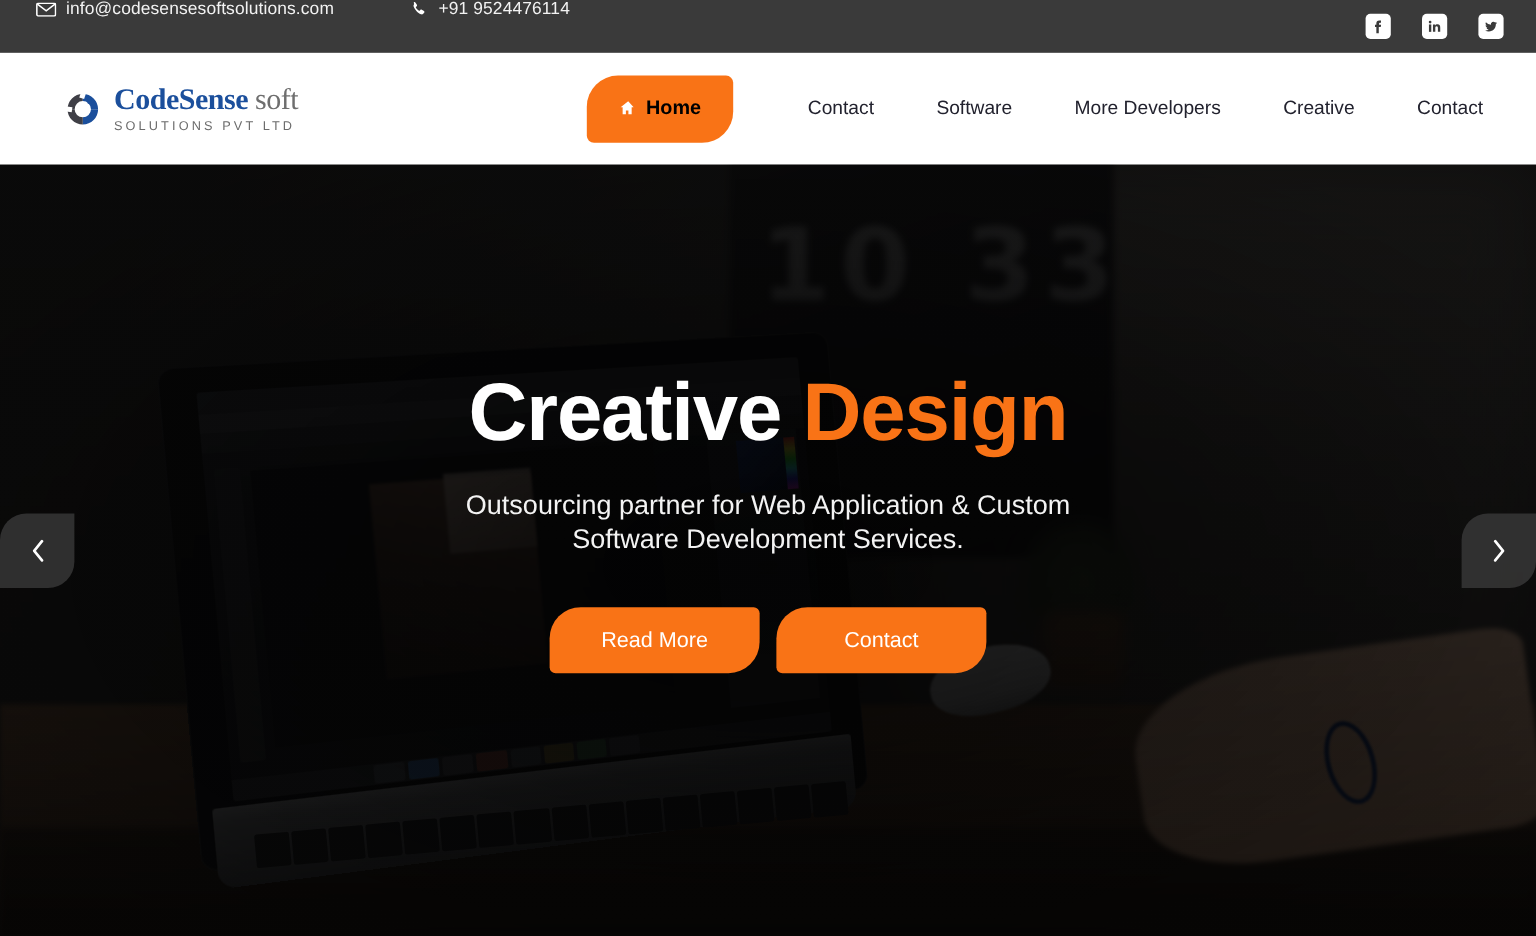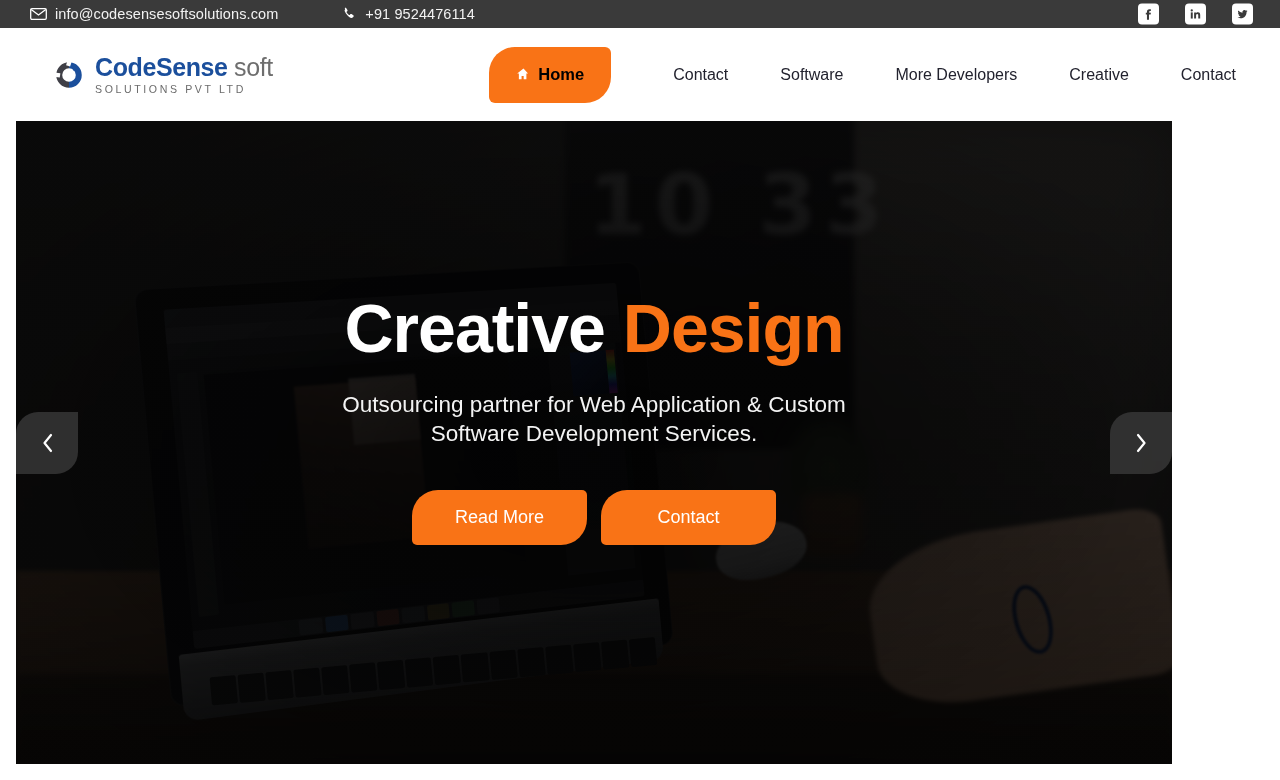--- a/index.html
+++ b/index.html
@@ -6,23 +6,23 @@
   * { margin:0; padding:0; box-sizing:border-box; }
   html,body { width:1280px; height:780px; overflow:hidden; }
   body {
     font-family:"Liberation Sans", sans-serif;
     background:#ffffff;
     -webkit-font-smoothing:antialiased;
   }
 
   
   .topbar{
-    height:28px; width:1280px;
+    height:44px; width:1280px;
     background:#3a3a3a;
-    display:flex; align-items:center;
+    display:flex; align-items:flex-start;
     padding:0 30px;
     position:relative;
   }
   .contact-group{ display:flex; align-items:center; }
   .contact-item{
     display:flex; align-items:center; gap:8px;
     color:#f2f2f2; font-size:14.5px; letter-spacing:.1px;
     white-space:nowrap;
   }
   .contact-item.email{ margin-right:62px; }
@@ -47,21 +47,21 @@
     height:93px; width:1280px;
     background:#ffffff;
     display:flex; align-items:center;
     padding:0 44px 0 52px;
     position:relative;
     z-index:30;
   }
   .logo{ display:flex; align-items:center; gap:9px; cursor:pointer; }
   .logo-mark{ width:34px; height:34px; flex:none; }
   .logo-text{ display:flex; flex-direction:column; justify-content:center; line-height:1; }
-  .logo-line1{ font-size:25px; font-weight:700; letter-spacing:-.4px; white-space:nowrap; }
+  .logo-line1{ font-size:25px; font-weight:700; letter-spacing:-.4px; white-space:nowrap;font-family:Liberation Serif, serif; }
   .logo-line1 .blue{ color:#1b4f9c; }
   .logo-line1 .soft{ color:#6e6e6e; font-weight:400; }
   .logo-line2{
     font-size:10.6px; font-weight:400; color:#6b6b6b;
     letter-spacing:2.6px; margin-top:4px; white-space:nowrap;
   }
 
   .nav{
     margin-left:auto;
     display:flex; align-items:center;
@@ -83,24 +83,23 @@
     padding:0 27px;
     border-radius:26px 6px 26px 6px;
     margin-right:10px;
   }
   .nav-home .home-ic{ display:inline-flex; margin-top:-1px; }
   .nav-home .home-ic svg{ display:block; fill:#ffffff; }
 
   
   .hero{
     position:relative;
-    width:1156px; height:643px;
+    width:1280px; height:643px;
     overflow:hidden;
     background:#1d1d1d;
-    margin-left:16px;
   }
 
   
   .bg{ position:absolute; inset:0; overflow:hidden; }
   .bg-wall{
     position:absolute; inset:0;
     background:
       radial-gradient(ellipse 70% 60% at 78% 18%, #4c4a48 0%, #3a3836 38%, #2b2a29 70%, #232221 100%),
       linear-gradient(100deg,#3c3a38 0%,#332f2d 45%,#262423 100%);
   }

